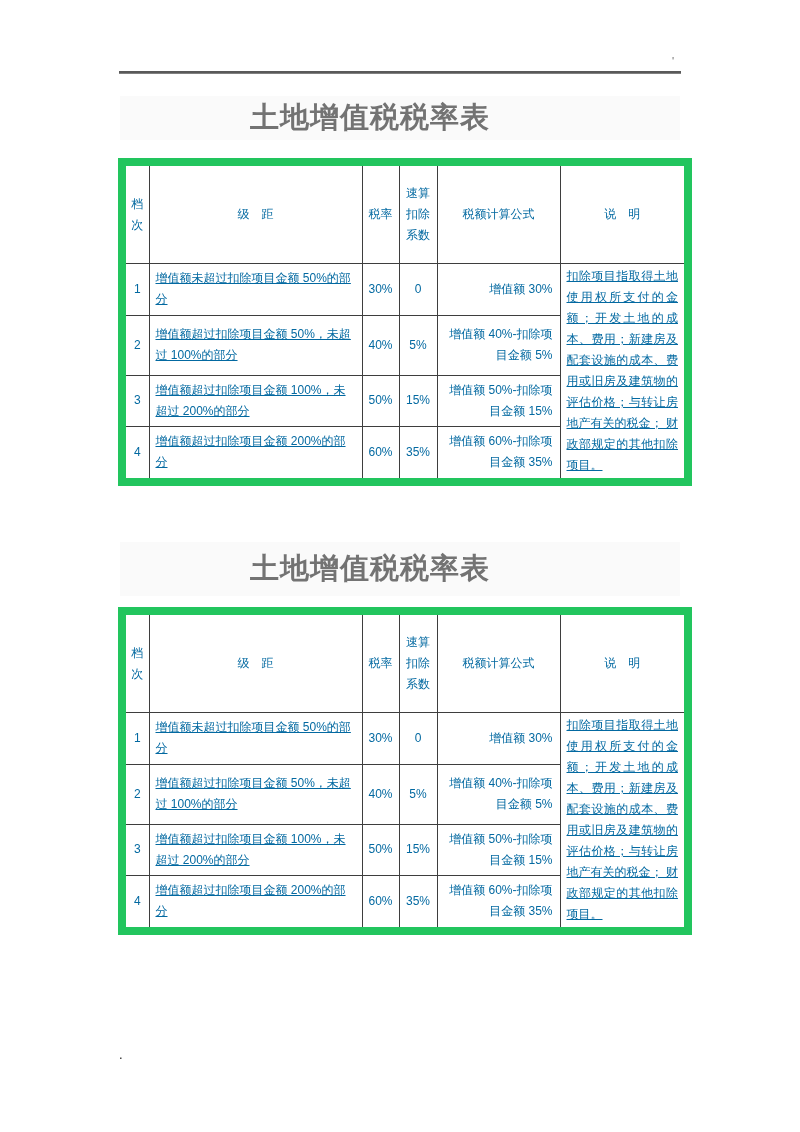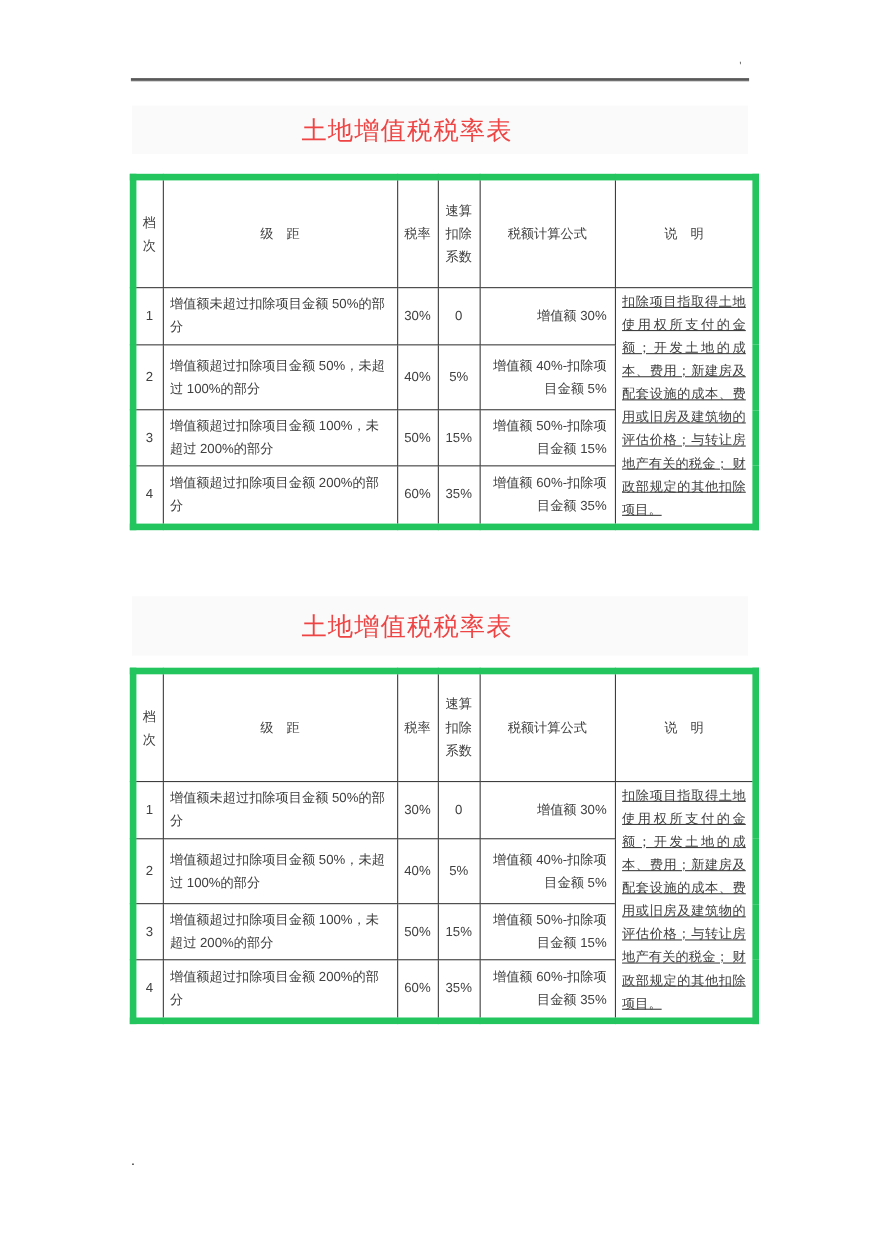--- a/index.html
+++ b/index.html
@@ -19,46 +19,46 @@
     position:absolute;left:119px;top:1048px;font-size:13px;color:#222222;line-height:1;
   }
   .title-bar{
     position:absolute;left:120px;width:560px;background:#fafafa;
     display:flex;align-items:center;justify-content:center;
   }
   .title-bar.first{top:96px;height:44px;}
   .title-bar.second{top:542px;height:54px;}
   .title-text{
     font-family:"Liberation Serif","DejaVu Serif",serif;
-    font-weight:400;font-size:23px;color:#ef4444;letter-spacing:1px;
+    font-weight:700;font-size:29px;color:#737373;letter-spacing:1px;
     white-space:nowrap;transform:translateX(-30px);
   }
   table.tax-table{
     position:absolute;left:118px;width:566px;
     border-collapse:collapse;table-layout:fixed;
-    border:6px solid #22c55e;color:#404040;
+    border:8px solid #22c55e;color:#0369a1;
   }
   table.tax-table.first{top:158px;}
   table.tax-table.second{top:607px;}
   .tax-table th,.tax-table td{
     border:1px solid #3e3e3e;
     font-weight:normal;font-size:12px;line-height:21px;
     vertical-align:middle;padding:0;box-sizing:border-box;
     overflow:hidden;
   }
   .tax-table th{text-align:center;}
   tr.hrow{height:73px;}
   tr.row-1{height:50px;}
   tr.row-2{height:58px;}
   tr.row-3{height:49px;}
   tr.row-4{height:54px;}
   th.h-level{padding:0 2px;}
   th.h-deduct{padding:17px 5px;}
   td.cell-level,td.cell-rate,td.cell-deduct{text-align:center;}
-  td.cell-bracket{text-align:left;padding:2px 6px;}
+  td.cell-bracket{text-align:left;padding:2px 6px;text-decoration:underline;}
   td.cell-formula{text-align:right;padding:2px 7px;}
   td.cell-notes{text-align:justify;padding:2px 6px;text-decoration:underline;}
 </style>
 </head>
 <body>
 
 <div class="page-rule"></div>
 <span class="tiny-tick">'</span>
 
 <div class="title-bar first">

